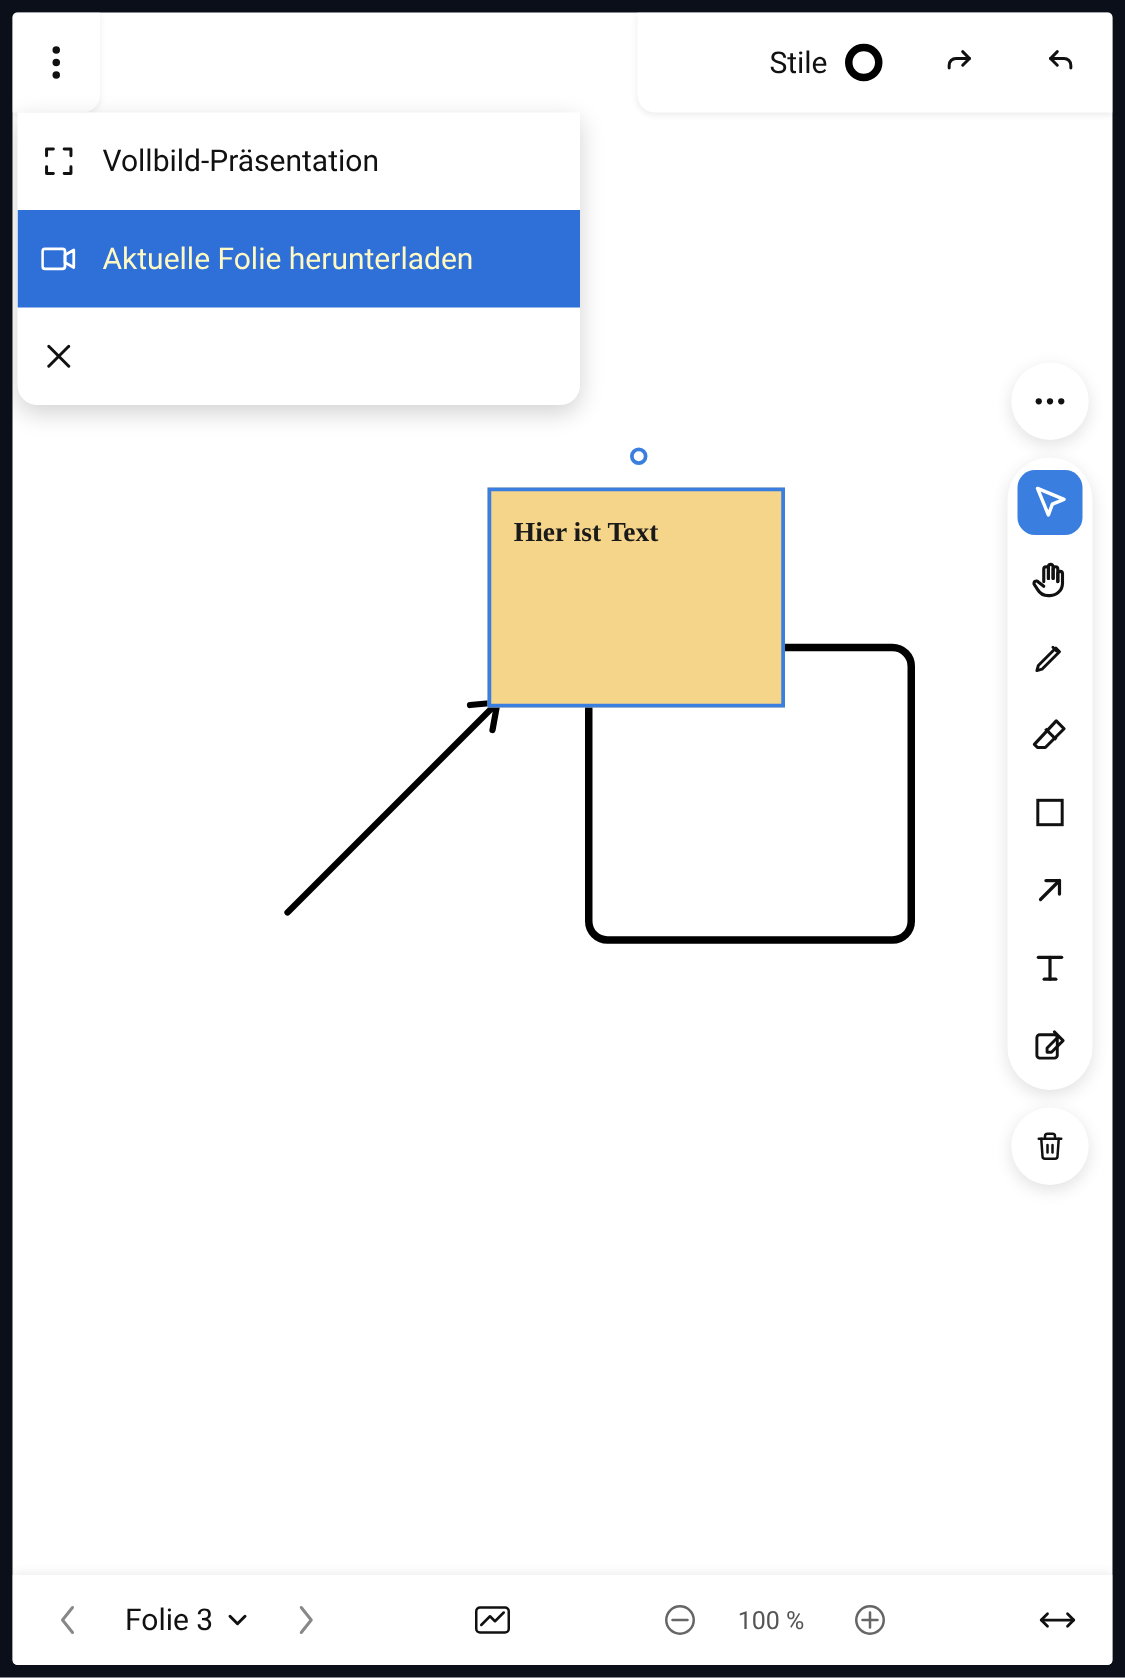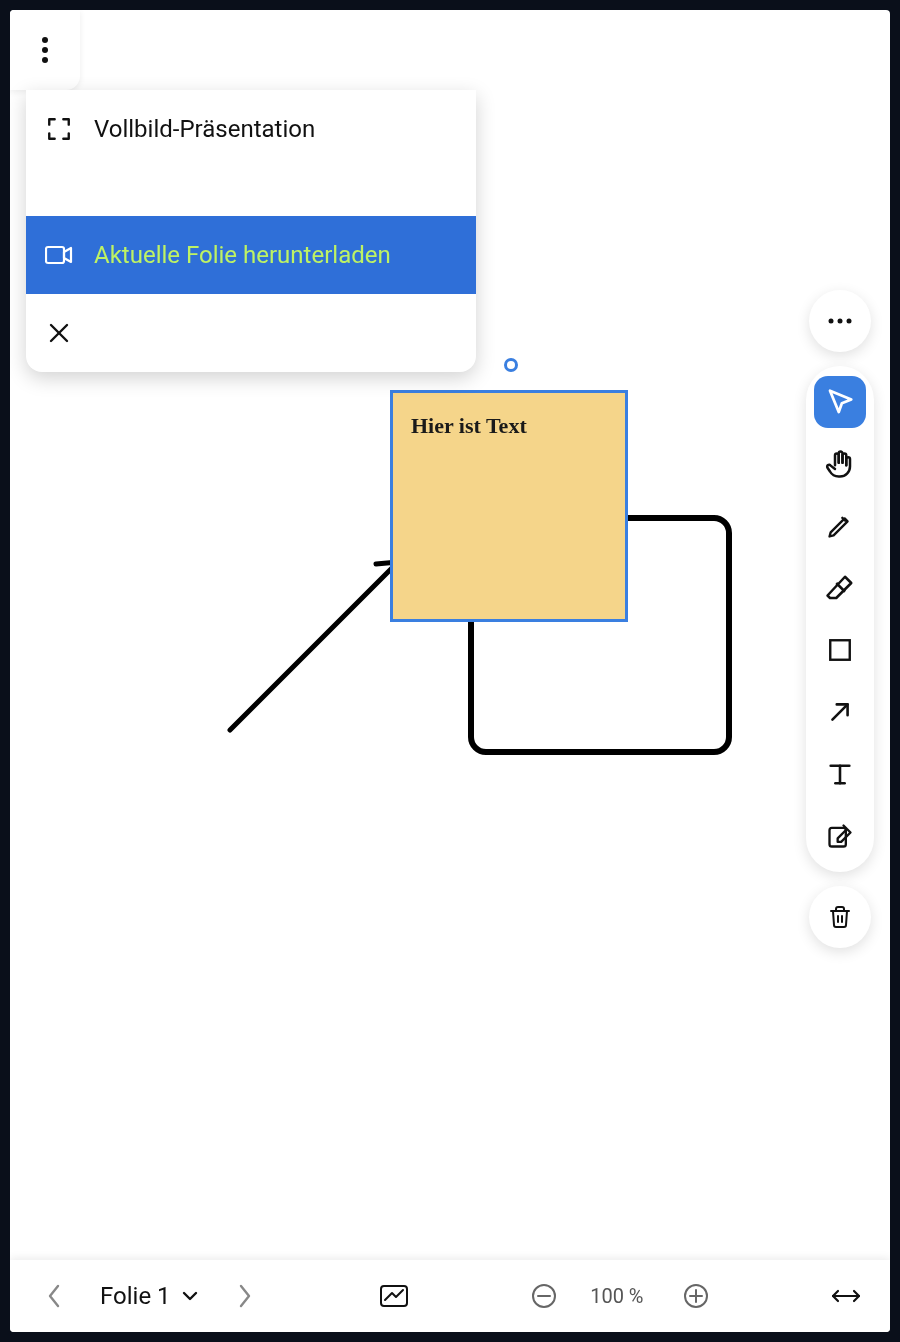--- a/index.html
+++ b/index.html
@@ -46,50 +46,49 @@
     background: #fff;
   }
   .icon-btn {
     width: 36px; height: 36px;
     display: flex; align-items: center; justify-content: center;
     cursor: pointer; color: #111;
   }
   
   .dropdown {
     position: absolute;
-    top: 80px; left: 16px;
+    top: 80px; left: 4px;
     width: 450px;
     background: #fff;
     border-radius: 0 0 16px 16px;
     box-shadow: 0 6px 20px rgba(0,0,0,0.18);
     z-index: 30;
     overflow: hidden;
   }
   .dropdown-item {
     display: flex; align-items: center;
     height: 78px;
     padding: 0 18px;
     gap: 20px;
     font-size: 24px;
     color: #111;
     cursor: pointer;
   }
   .dropdown-item.selected {
     background: #2f6fd8;
-    color: #bef264;
-    margin-top: 48px;
+    color: #fef9c3;
   }
   .dropdown-item.selected svg { stroke: #fff; fill: none; }
   .dropdown-icon { width: 30px; height: 30px; display:flex; align-items:center; justify-content:center; flex:0 0 30px; }
   
   .canvas { position: absolute; inset: 0; }
   .sticky-note {
     position: absolute;
     top: 380px; left: 380px;
-    width: 238px; height: 232px;
+    width: 238px; height: 176px;
     background: #f5d58a;
     border: 3px solid #3a7fe0;
     padding: 20px 18px;
     font-family: "Comic Sans MS", "Marker Felt", cursive;
     font-weight: 700;
     font-size: 22px;
     color: #1a1a1a;
   }
   .rotation-handle {
     position: absolute;
@@ -179,20 +178,38 @@
   <div class="topbar-left">
     <div class="icon-btn">
       <svg width="8" height="28" viewBox="0 0 8 28">
         <circle cx="4" cy="4" r="3" fill="#111"></circle>
         <circle cx="4" cy="14" r="3" fill="#111"></circle>
         <circle cx="4" cy="24" r="3" fill="#111"></circle>
       </svg>
     </div>
   </div>
 
+  <div class="topbar-right">
+    <div class="styles-group">
+      <span class="styles-label">Stile</span>
+      <div class="style-swatch"></div>
+    </div>
+    <div class="icon-btn">
+      <svg width="26" height="26" viewBox="0 0 24 24" fill="none" stroke="#111" stroke-width="2.2" stroke-linecap="round" stroke-linejoin="round">
+        <path d="M14 4l5 5-5 5"></path>
+        <path d="M19 9H9a5 5 0 0 0-5 5v2"></path>
+      </svg>
+    </div>
+    <div class="icon-btn">
+      <svg width="26" height="26" viewBox="0 0 24 24" fill="none" stroke="#111" stroke-width="2.2" stroke-linecap="round" stroke-linejoin="round">
+        <path d="M10 4L5 9l5 5"></path>
+        <path d="M5 9h10a5 5 0 0 1 5 5v2"></path>
+      </svg>
+    </div>
+  </div>
 
   <div class="dropdown">
     <div class="dropdown-item">
       <span class="dropdown-icon">
         <svg width="26" height="26" viewBox="0 0 24 24" fill="none" stroke="#111" stroke-width="2.2" stroke-linecap="round" stroke-linejoin="round">
           <polyline points="3 8 3 3 8 3"></polyline>
             <polyline points="16 3 21 3 21 8"></polyline>
           <polyline points="21 16 21 21 16 21"></polyline>
             <polyline points="8 21 3 21 3 16"></polyline>
         </svg>
@@ -291,21 +308,21 @@
   </div>
 
   <div class="bottombar">
     <div class="bb-group">
       <div class="icon-btn">
         <svg width="18" height="28" viewBox="0 0 18 28" fill="none" stroke="#888" stroke-width="2.4" stroke-linecap="round" stroke-linejoin="round">
           <polyline points="13 4 5 14 13 24"></polyline>
         </svg>
       </div>
       <div class="slide-select">
-        <span>Folie 1</span>
+        <span>Folie 3</span>
         <svg width="18" height="12" viewBox="0 0 18 12" fill="none" stroke="#111" stroke-width="2.4" stroke-linecap="round" stroke-linejoin="round">
           <polyline points="3 3 9 9 15 3"></polyline>
         </svg>
       </div>
       <div class="icon-btn">
         <svg width="18" height="28" viewBox="0 0 18 28" fill="none" stroke="#888" stroke-width="2.4" stroke-linecap="round" stroke-linejoin="round">
           <polyline points="5 4 13 14 5 24"></polyline>
         </svg>
       </div>
     </div>

